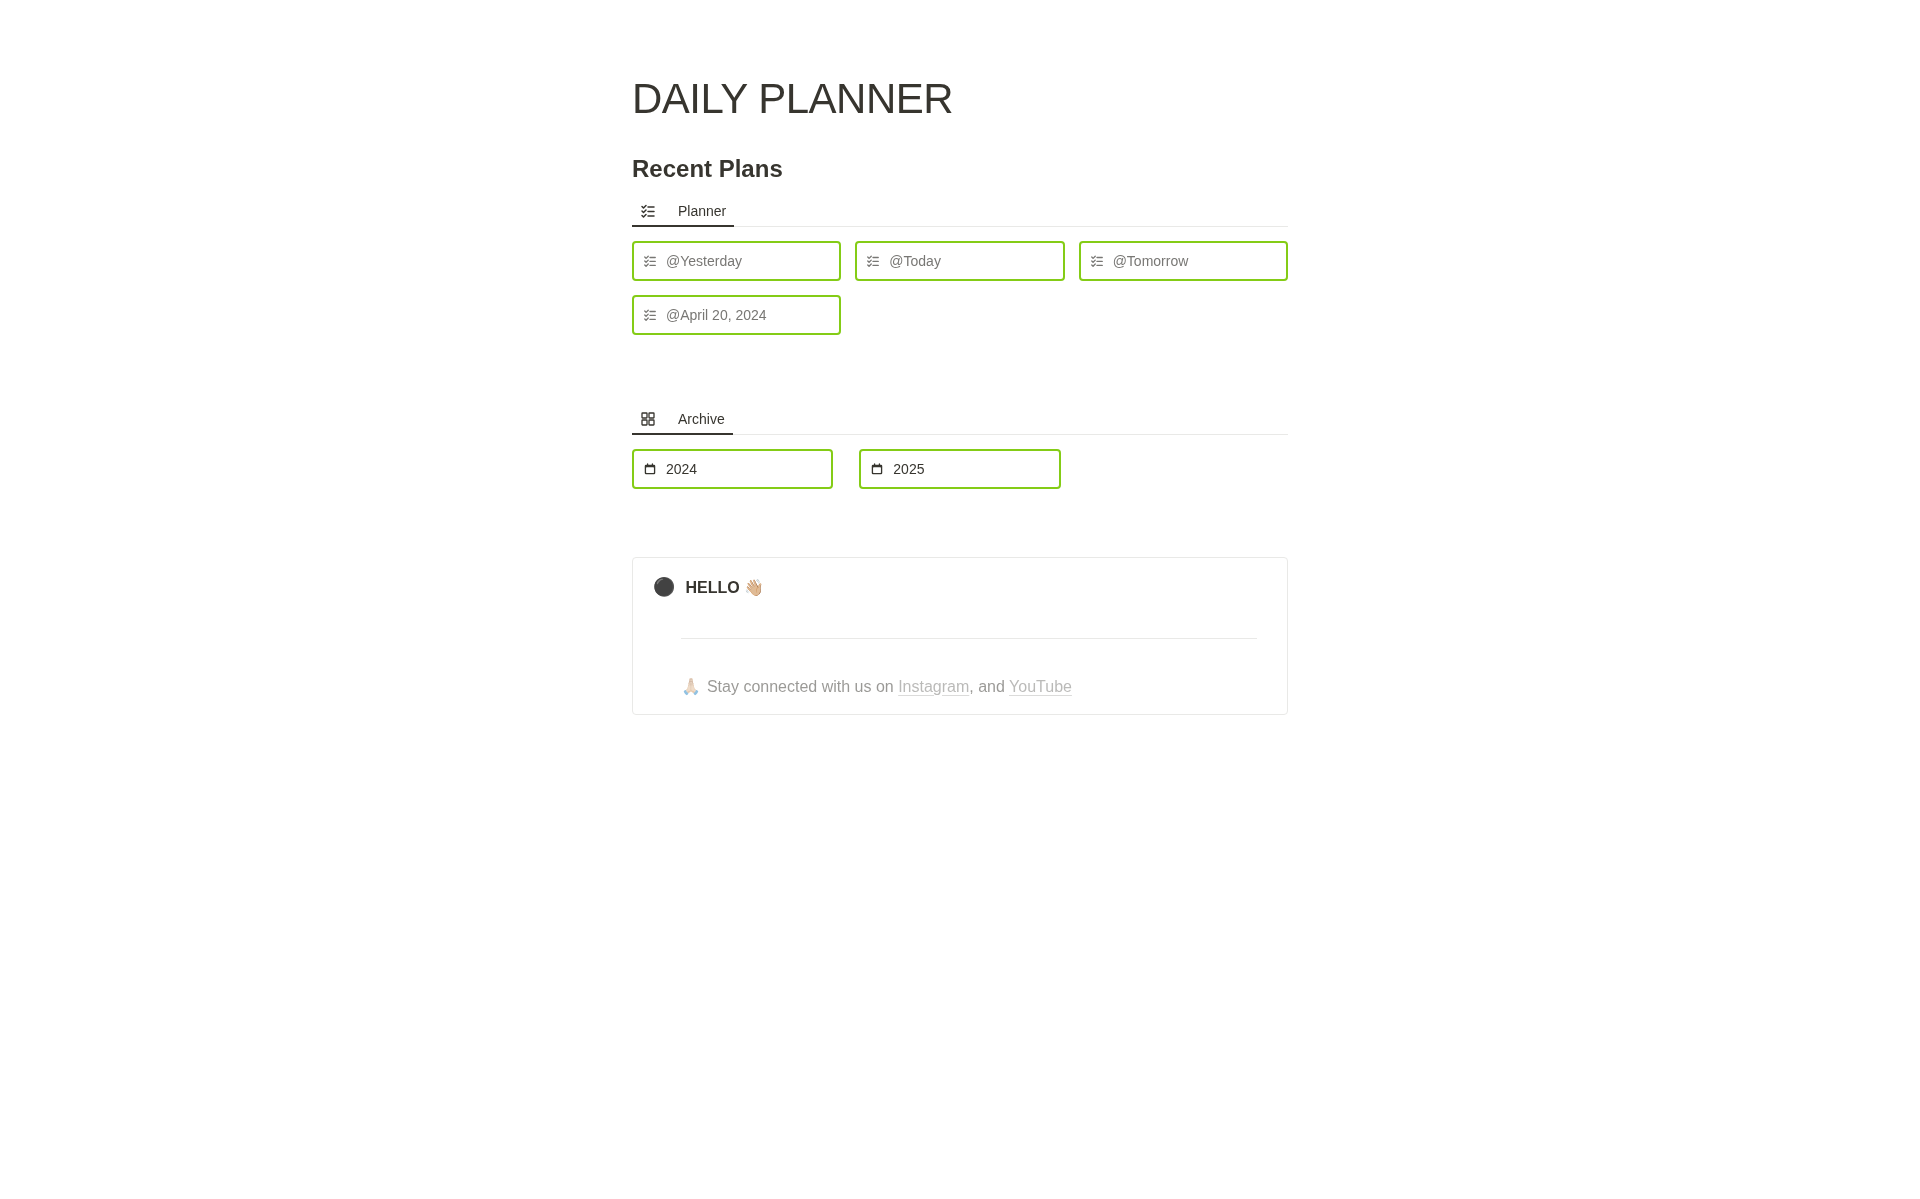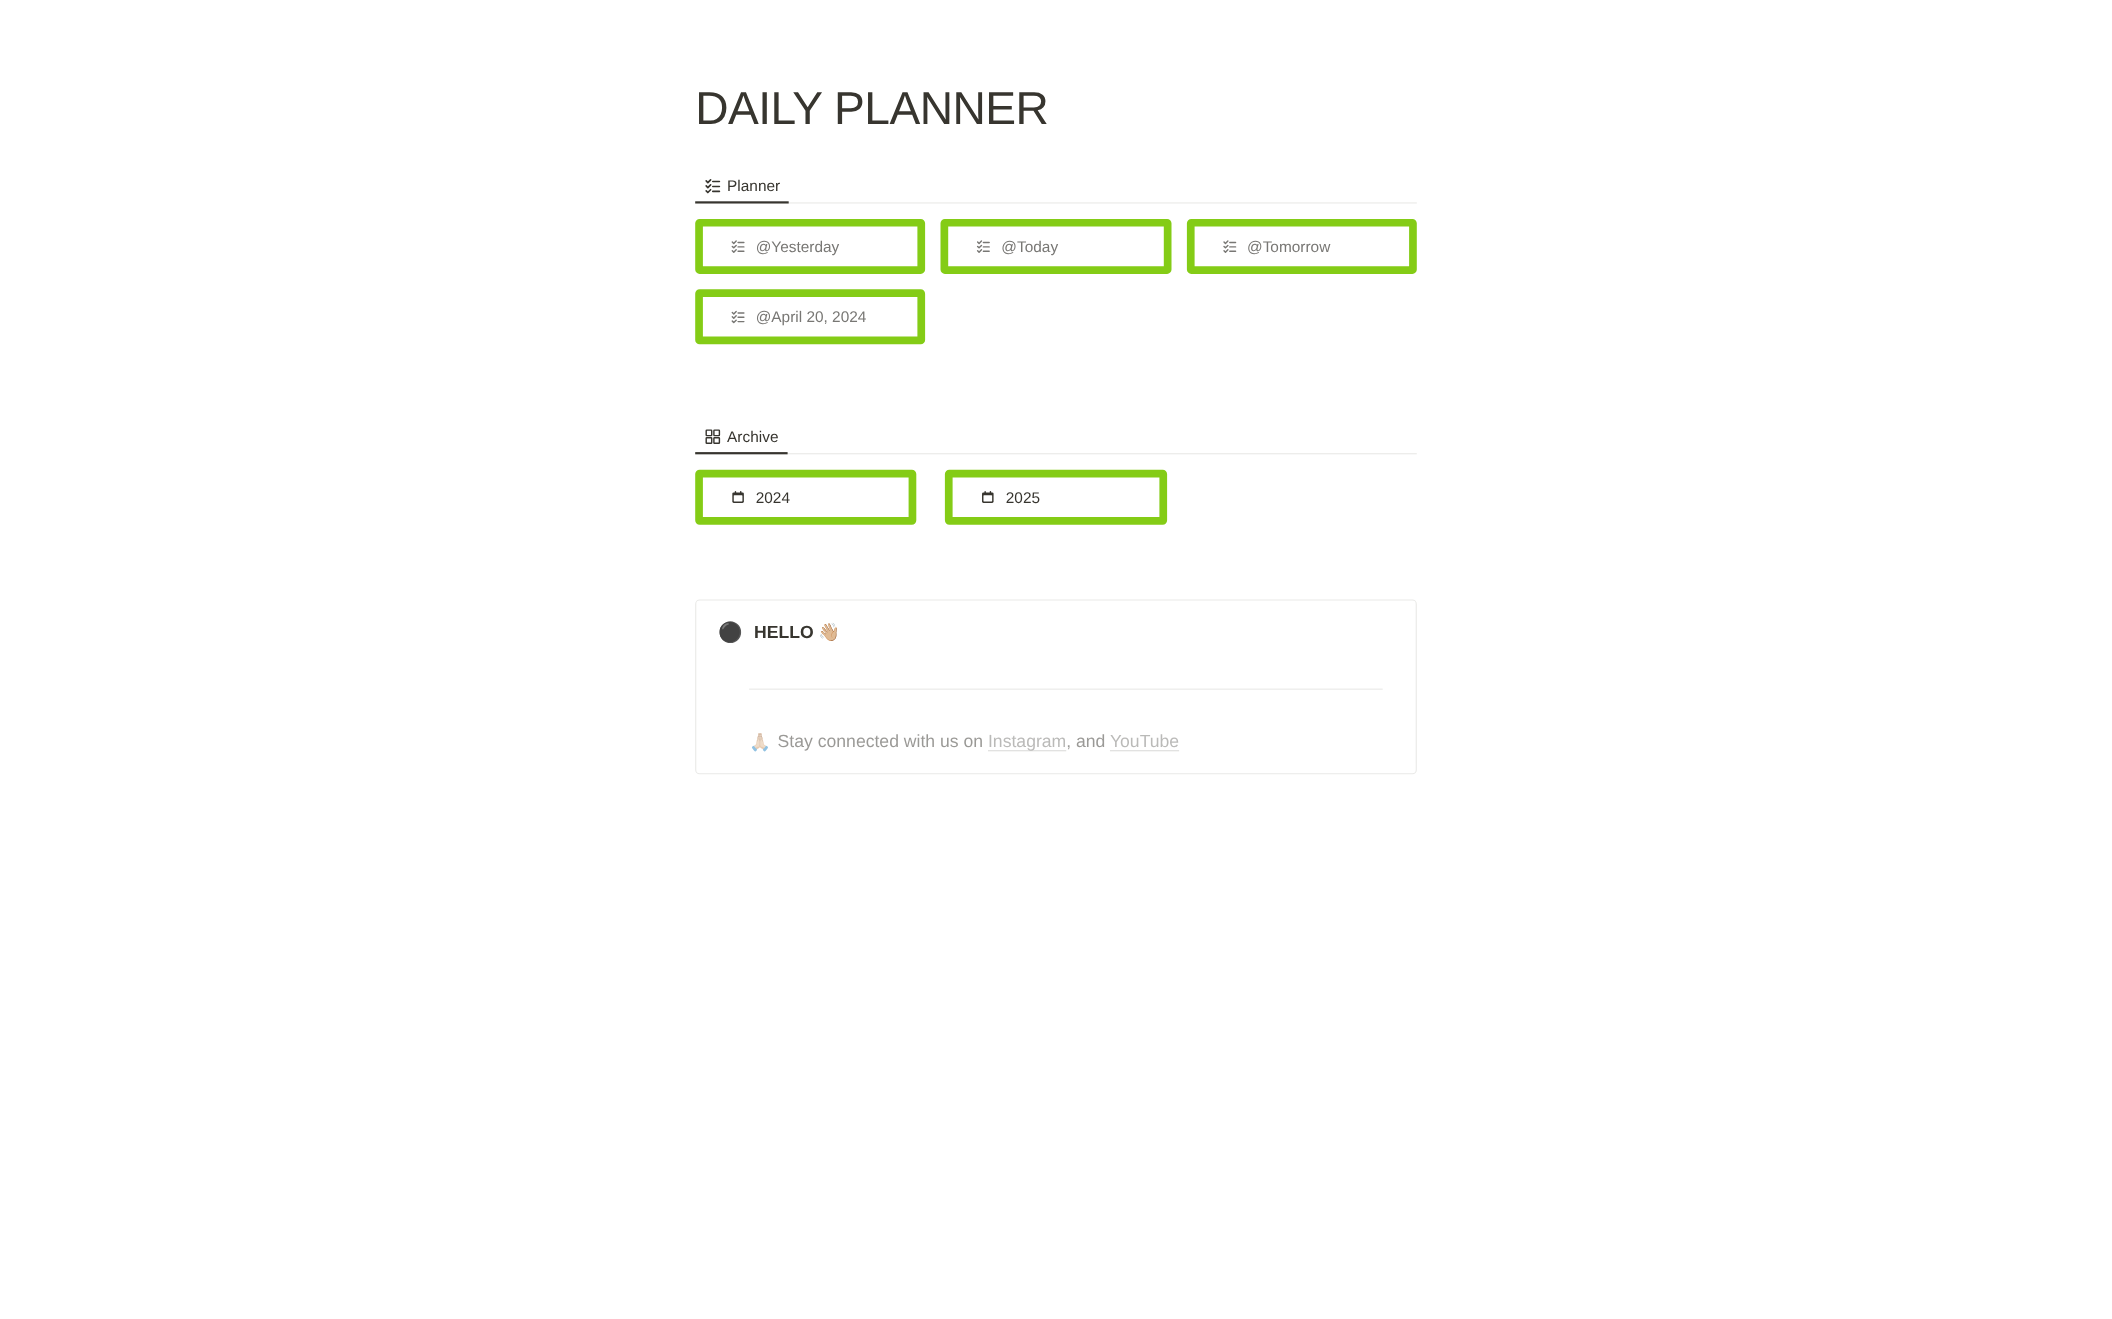--- a/index.html
+++ b/index.html
@@ -37,21 +37,21 @@
     
     .tab-bar {
       display: flex;
       border-bottom: 1px solid #e9e9e7;
       margin-bottom: 14px;
     }
     
     .tab {
       display: flex;
       align-items: center;
-      gap: 5px;
+      gap: 22px;
       padding: 6px 8px;
       font-size: 14px;
       font-weight: 500;
       color: #37352f;
       border-bottom: 2px solid #37352f;
       margin-bottom: -1px;
       cursor: pointer;
     }
     
     .tab-icon {
@@ -63,23 +63,23 @@
     }
     
     .card-grid {
       display: grid;
       grid-template-columns: repeat(3, 1fr);
       gap: 14px;
       margin-bottom: 70px;
     }
     
     .card {
-      border: 7px solid #84cc16;
+      border: 2px solid #84cc16;
       border-radius: 4px;
-      padding: 10px 24px;
+      padding: 10px 8px;
       display: flex;
       align-items: center;
       gap: 8px;
       cursor: pointer;
       font-size: 14px;
       min-height: 40px;
     }
     
     .card-icon {
       width: 16px;
@@ -184,20 +184,21 @@
     svg {
       fill: currentColor;
     }
   </style>
 </head>
 <body>
 
 <div class="container">
   <h1 class="page-title">DAILY PLANNER</h1>
 
+  <h2 class="section-title">Recent Plans</h2>
 
   <div class="tab-bar">
     <div class="tab">
       <span class="tab-icon">
         <svg width="16" height="16" viewBox="0 0 16 16">
             <path d="M2 3.5l1.5 1.5L6 2.5M8 4h6M2 8l1.5 1.5L6 7M8 8.5h6M2 12.5l1.5 1.5L6 11.5M8 13h6" stroke="#37352f" stroke-width="1.5" fill="none" stroke-linecap="round" stroke-linejoin="round"></path>
           </svg>
       </span>
       <span>Planner</span>
     </div>

